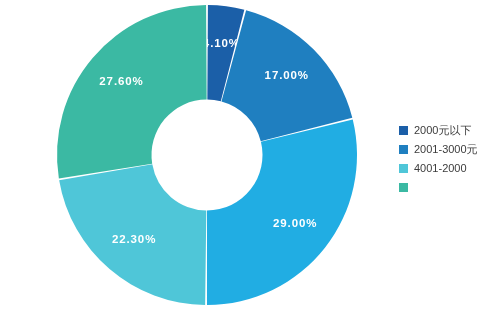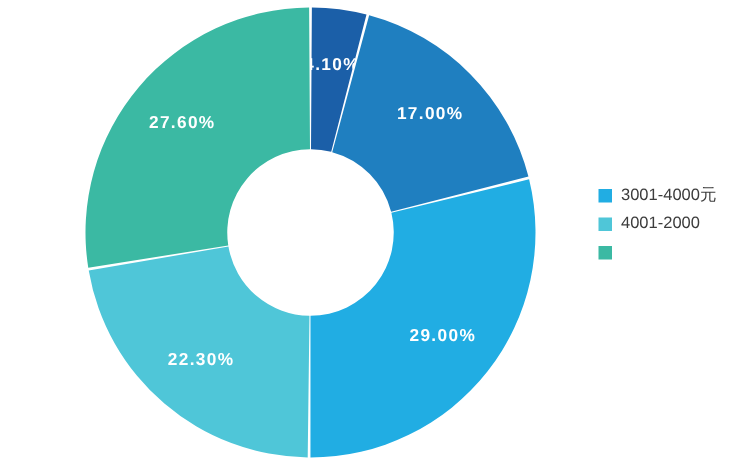--- a/index.html
+++ b/index.html
@@ -87,22 +87,26 @@
         <text x="295.2" y="224.3" class="slice-label">29.00%</text>
         <path d="M 205.14127191779497 304.9884833242753 A 150 150 0 0 1 59.14889293026002 180.29921220615938 L 152.29509038419621 164.36070851627898 A 55.5 55.5 0 0 0 206.31227060958415 210.49573882998186 Z" fill="#4fc6d8"></path>
         <text x="134.1" y="240.3" class="slice-label">22.30%</text>
         <path d="M 58.8508466119294 178.49102701879875 A 150 150 0 0 1 206.08370784139814 5.002798663841446 L 206.6609719013173 99.50103550562133 A 55.5 55.5 0 0 0 152.18481324641388 163.69167999695554 Z" fill="#3bb9a3"></path>
         <text x="121.5" y="82.4" class="slice-label">27.60%</text>
       </svg>
   </div>
 
   <div id="legend">
       <div class="legend-row">
-        <span class="legend-swatch" style="background: rgb(33, 173, 227);"></span>
-        <span class="legend-label">3001-4000元</span>
+        <span class="legend-swatch" style="background: rgb(27, 95, 168);"></span>
+        <span class="legend-label">2000元以下</span>
+      </div>
+      <div class="legend-row">
+        <span class="legend-swatch" style="background: rgb(31, 127, 192);"></span>
+        <span class="legend-label">2001-3000元</span>
       </div>
       <div class="legend-row">
         <span class="legend-swatch" style="background: rgb(79, 198, 216);"></span>
         <span class="legend-label">4001-2000</span>
       </div>
       <div class="legend-row">
         <span class="legend-swatch" style="background: rgb(59, 185, 163);"></span>
       </div>
     </div>
 

